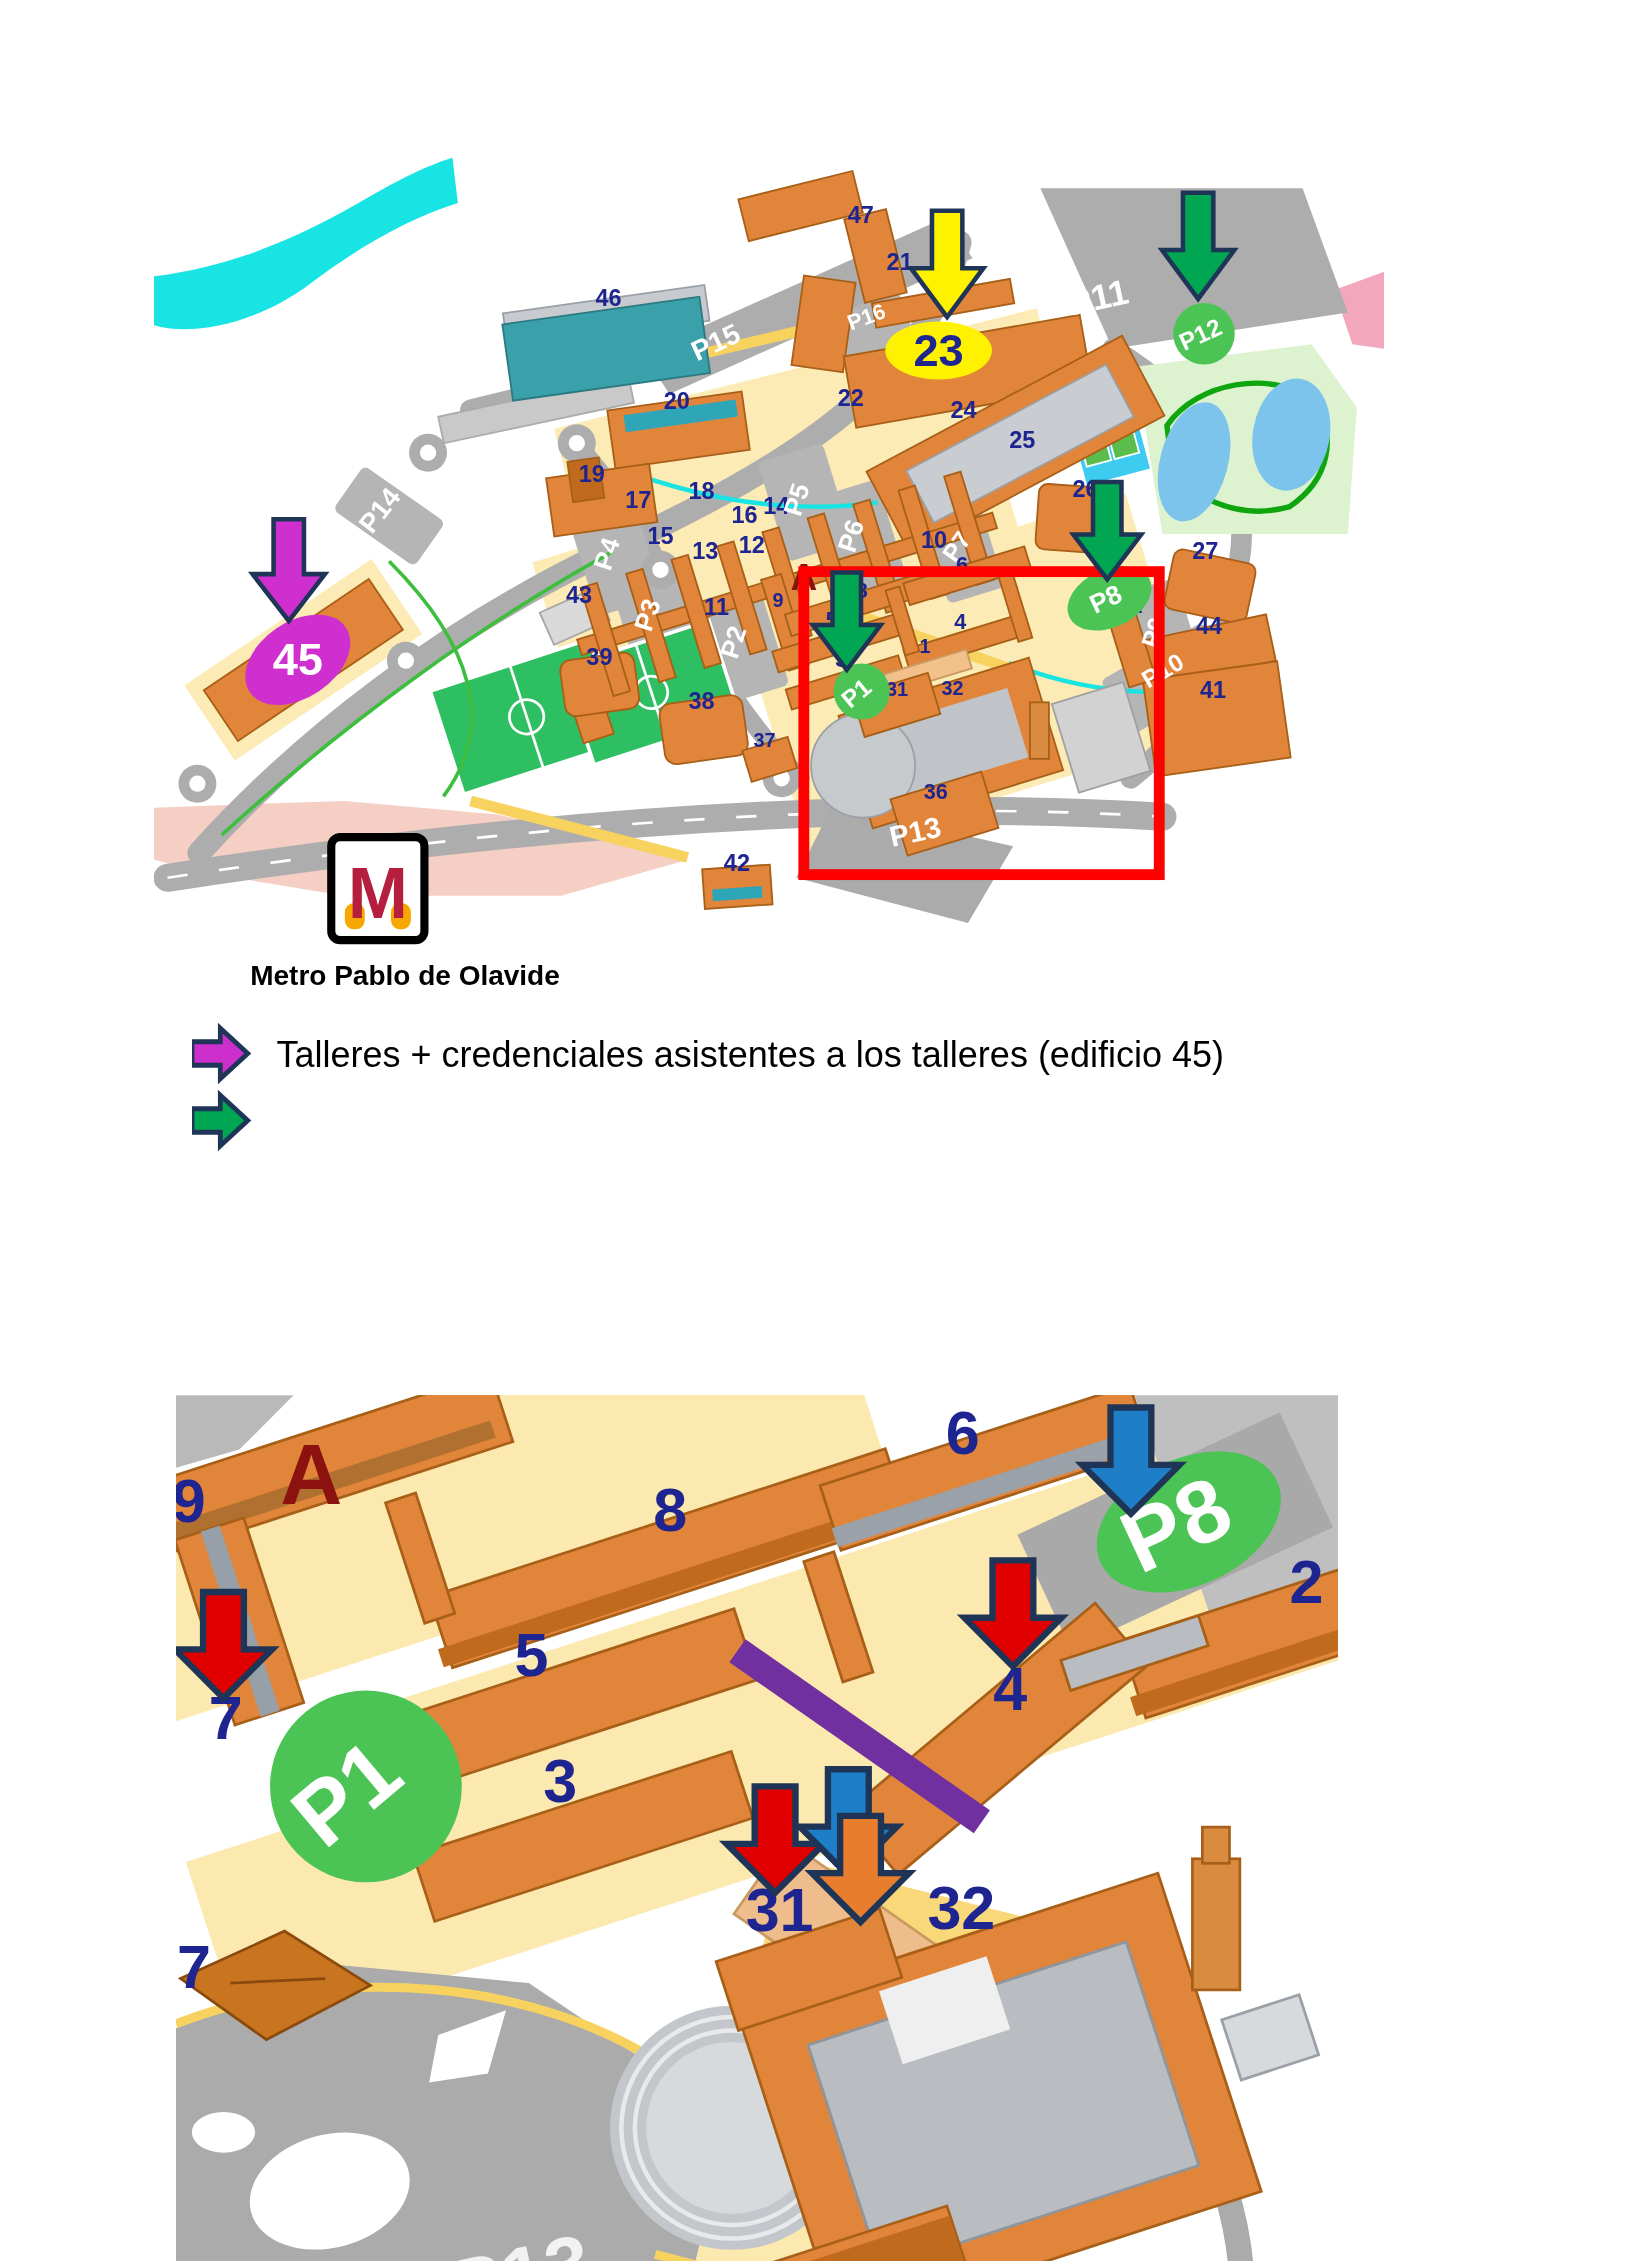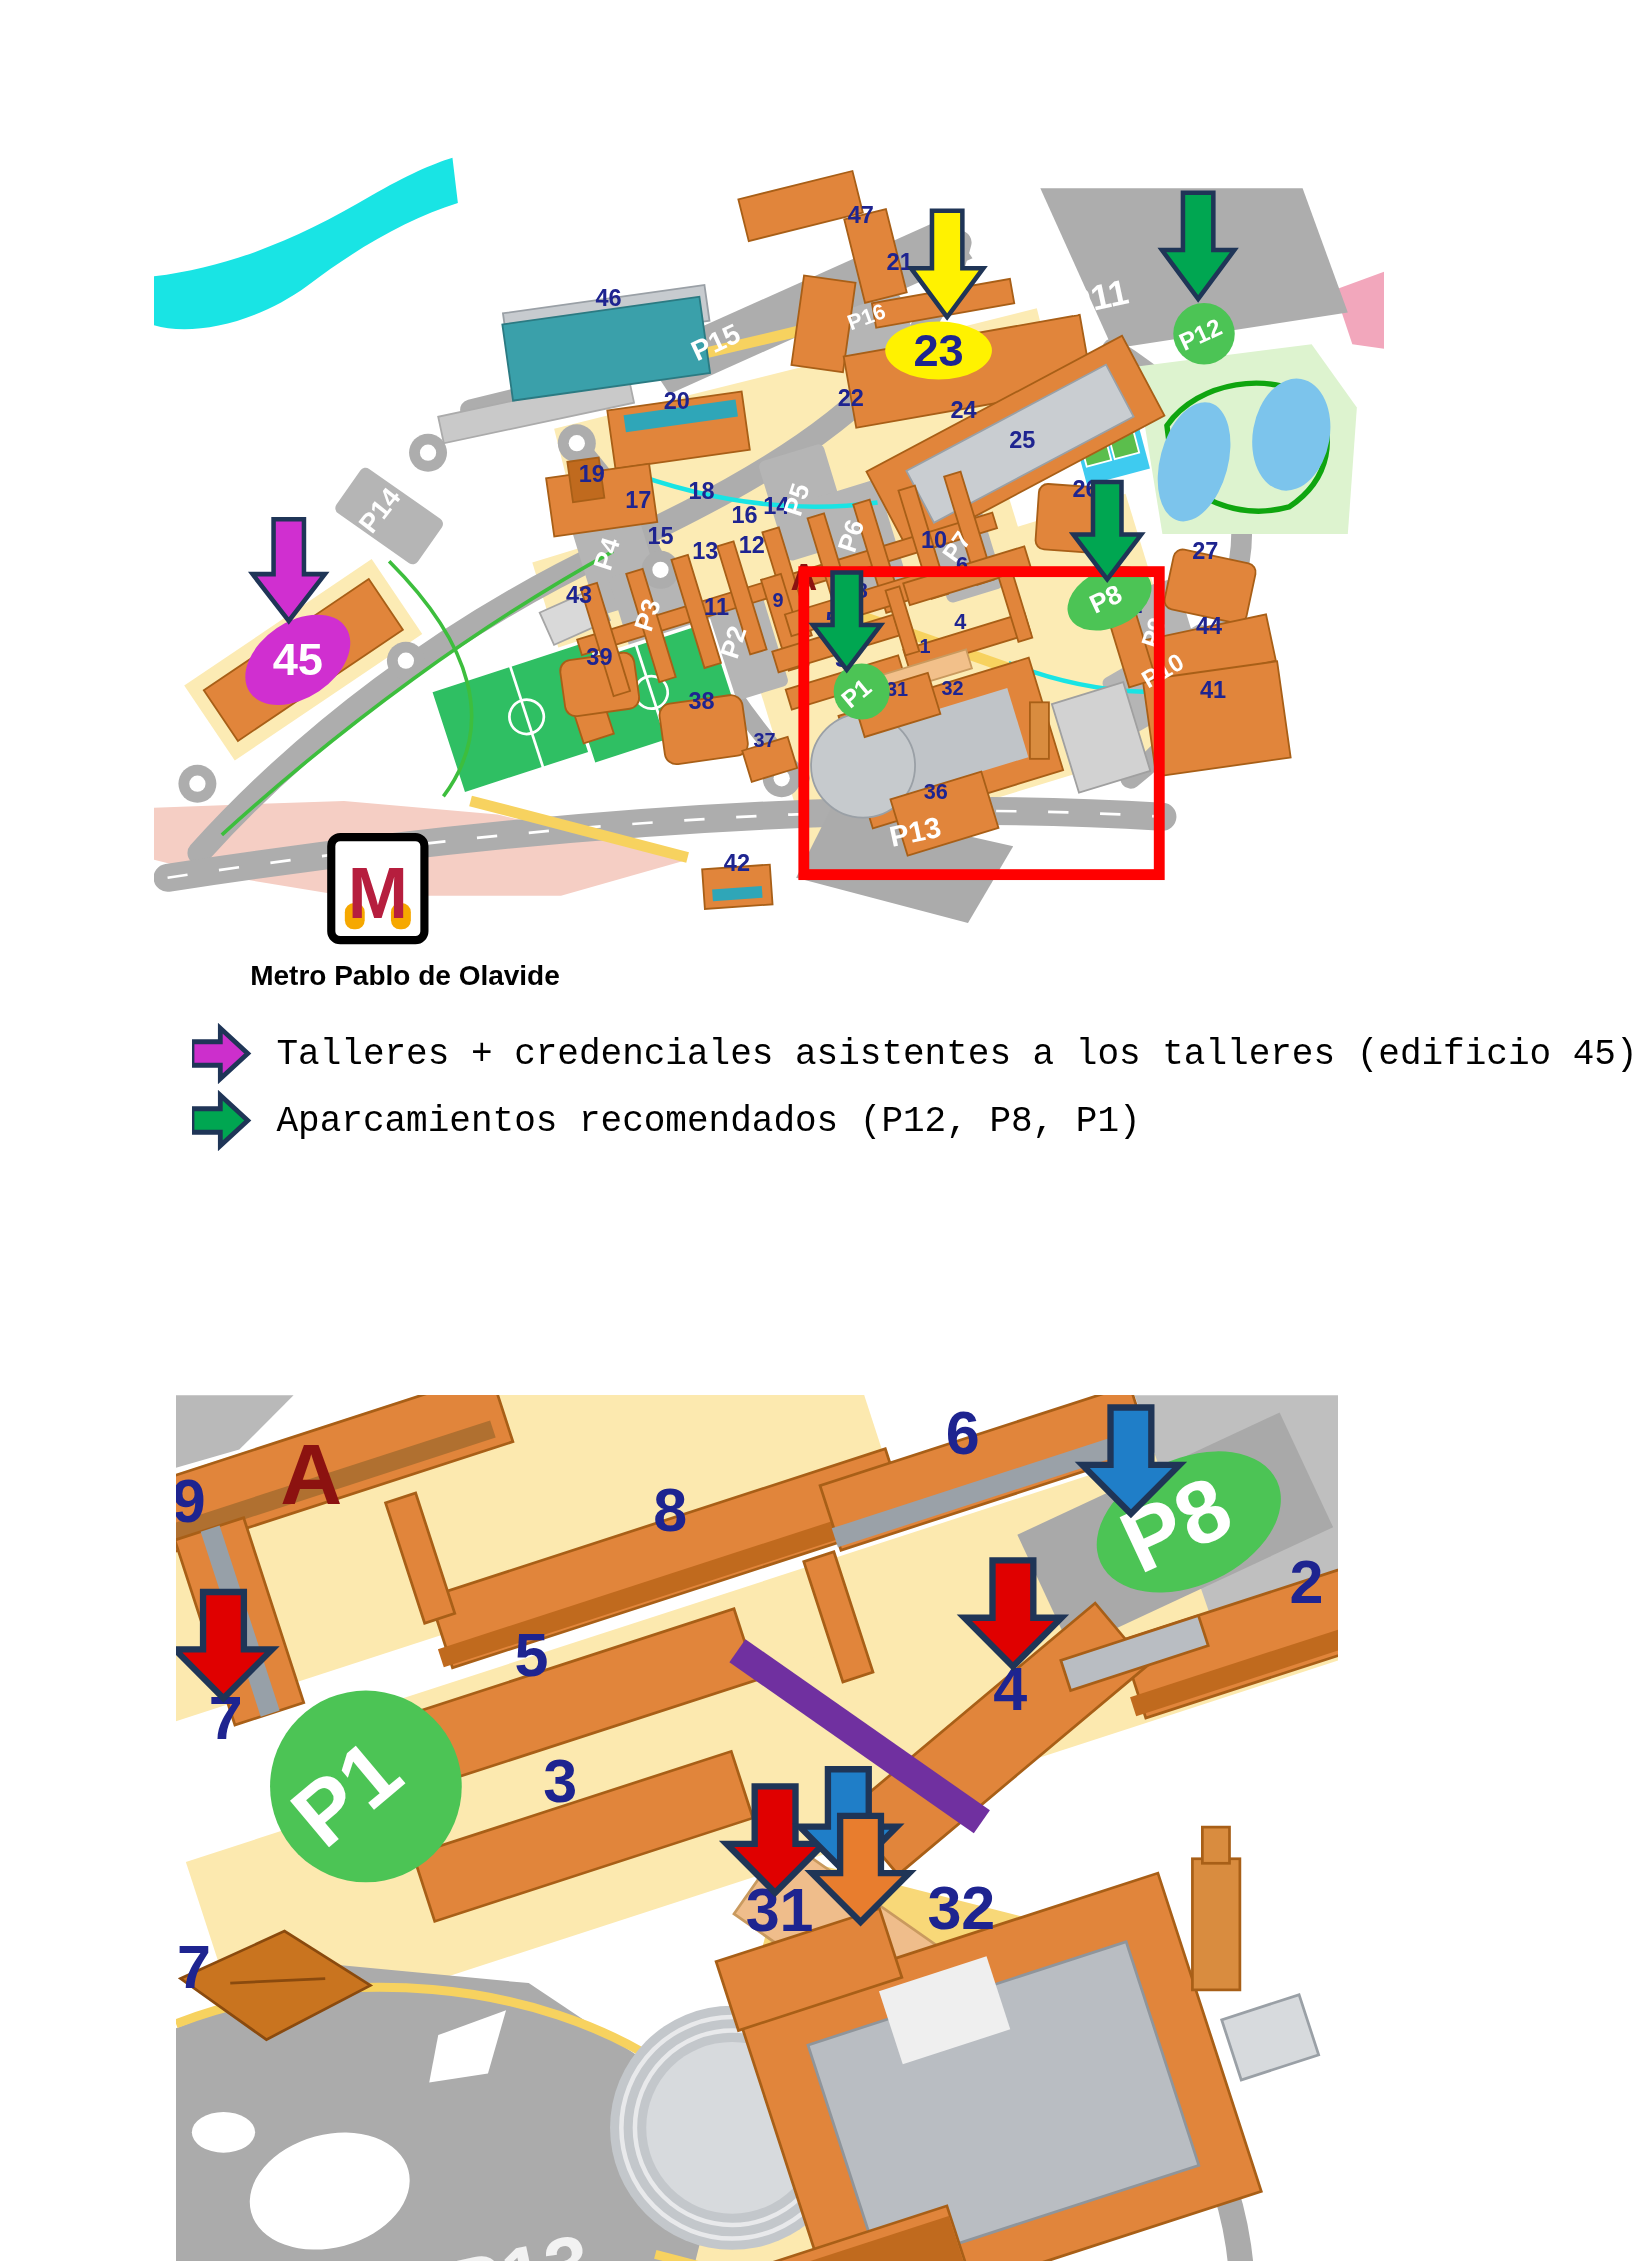--- a/index.html
+++ b/index.html
@@ -7,21 +7,21 @@
         font-family:"Liberation Sans",sans-serif;}
   .map{position:absolute;}
   .map svg{display:block;width:100%;height:100%;font-family:"Liberation Sans",sans-serif;}
   .map-top{left:154px;top:154px;width:1230px;height:819px;}
   .map-bottom{left:176px;top:1395px;width:1162px;height:1027px;}
   .metro-caption{position:absolute;left:242px;top:960px;width:326px;text-align:center;
         font-size:28px;font-weight:bold;color:#000;}
   .legend{position:absolute;left:192px;}
   .legend-top{top:1021px;}
   .legend-row{display:flex;align-items:center;}
-  .legend-top .legend-row{height:67px;font-family:Liberation Mono, monospace;}
+  .legend-top .legend-row{height:67px;}
   .legend-row .icon{flex:0 0 auto;margin-right:23.5px;}
   .legend-row .lbl{font-size:36px;color:#000;white-space:nowrap;}
   text{font-family:"Liberation Sans",sans-serif;}
 </style>
 </head>
 <body>
 
 <div class="page">
 
   <div class="map map-top">
@@ -283,21 +283,20 @@
       <div class="legend-row">
         <span class="icon"><svg width="61" height="61" viewBox="0 -70 140 140">
             <path d="M0,-27 L65,-27 L65,-58 L128,0 L65,58 L65,27 L0,27 Z" fill="#CC2FCC" stroke="#1F3557" stroke-width="11"></path>
           </svg></span>
         <span class="lbl">Talleres + credenciales asistentes a los talleres (edificio 45)</span>
       </div>
       <div class="legend-row">
         <span class="icon"><svg width="61" height="61" viewBox="0 -70 140 140">
             <path d="M0,-27 L65,-27 L65,-58 L128,0 L65,58 L65,27 L0,27 Z" fill="#00A651" stroke="#1F3557" stroke-width="11"></path>
           </svg></span>
-        <span class="lbl">Aparcamientos recomendados (P12, P8, P1)</span>
       </div>
     </div>
 
   <div class="map map-bottom">
     <svg viewBox="0 0 2570 2270">
 
       <g fill="#FCE9AF">
         <rect x="-150" y="-40" width="1700" height="520" transform="rotate(-18 700 220)"></rect>
         <rect x="450" y="360" width="2100" height="560" transform="rotate(-18 1500 640)"></rect>
         <rect x="50" y="790" width="1500" height="420" transform="rotate(-18 800 1000)"></rect>

